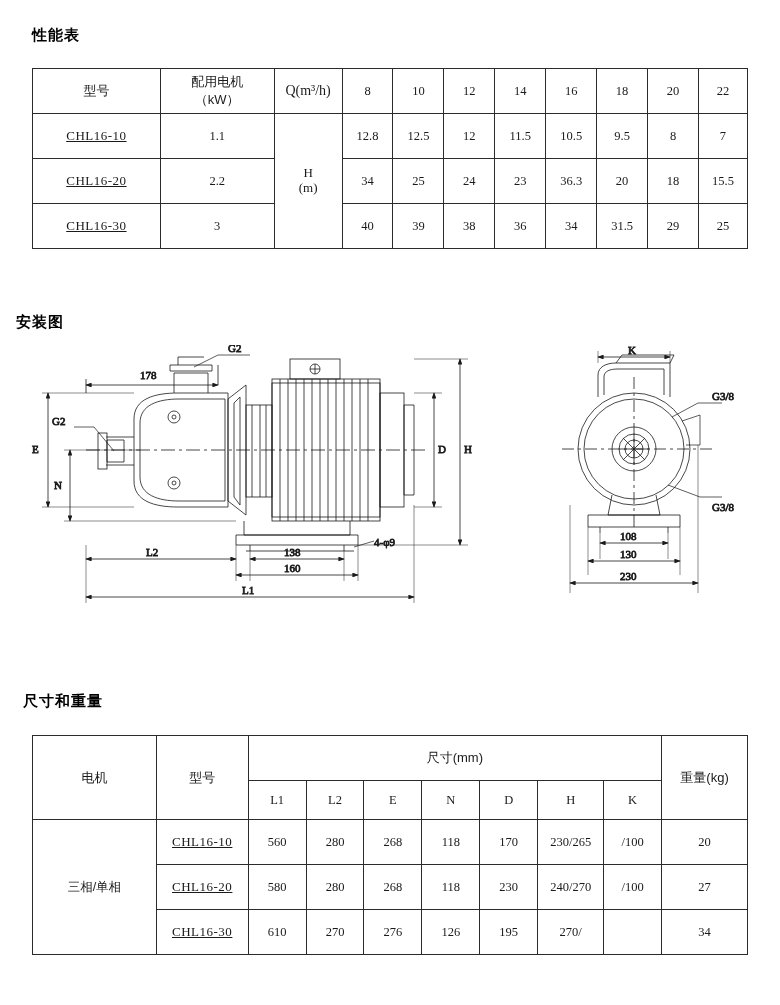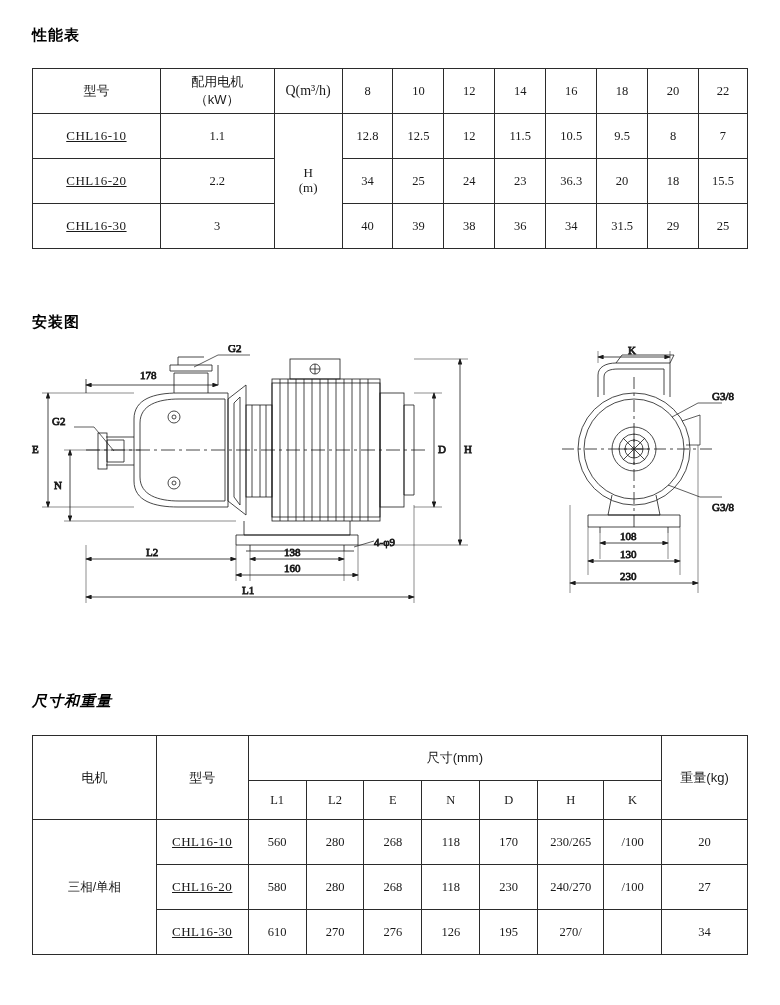--- a/index.html
+++ b/index.html
@@ -21,22 +21,22 @@
     height: 1005px;
   }
   .section-title {
     font-family: "Liberation Sans", sans-serif;
     font-weight: bold;
     font-size: 15px;
     color: #000;
     letter-spacing: 1px;
   }
   #title-perf { position: absolute; left: 32px; top: 26px; }
-  #title-install { position: absolute; left: 32px; top: 313px; }
-  #title-dims { position: absolute; left: 32px; top: 692px; font-style: italic; }
+  #title-install { position: absolute; left: 16px; top: 313px; }
+  #title-dims { position: absolute; left: 23px; top: 692px; }
 
   table.data {
     border-collapse: collapse;
     position: absolute;
     font-size: 12.5px;
   }
   table.data td, table.data th {
     border: 1px solid #2b2b2b;
     text-align: center;
     vertical-align: middle;

